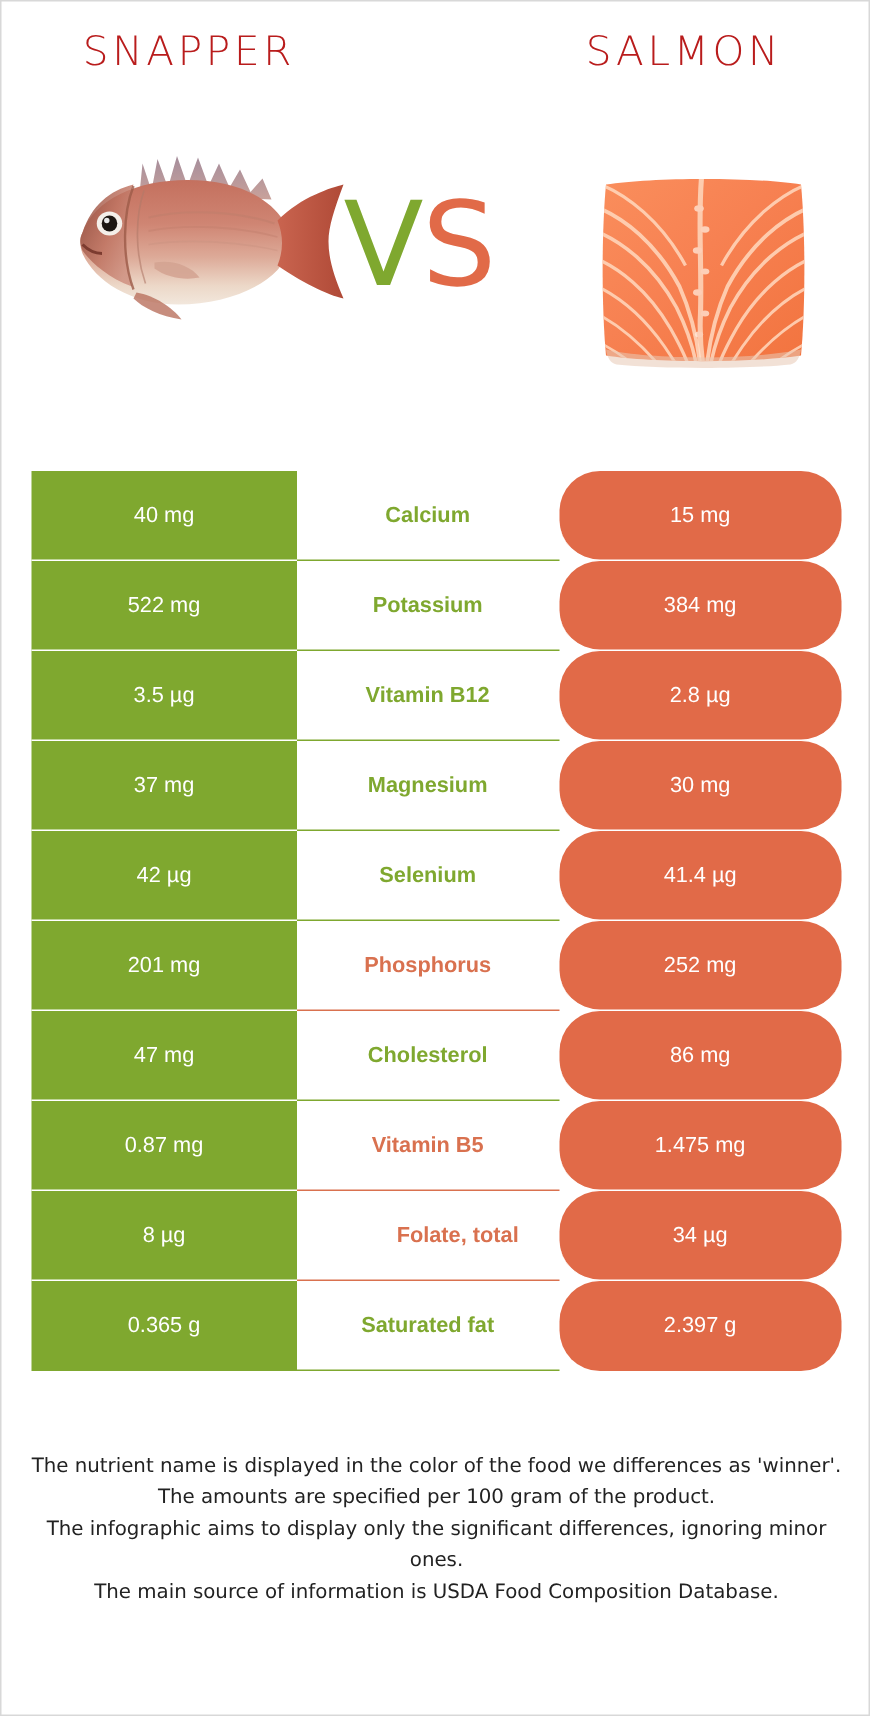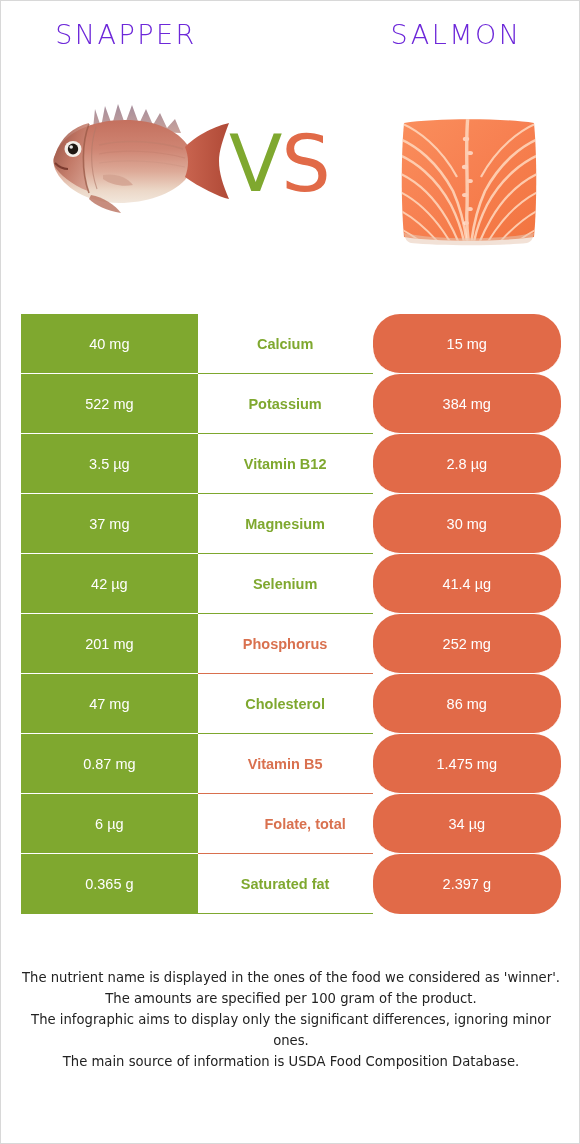--- a/index.html
+++ b/index.html
@@ -20,21 +20,21 @@
 
   
   .header{
     position:absolute;left:0;top:0;width:580px;height:290px;
   }
   .title{
     position:absolute;top:18px;
     font-size:27px;
     font-weight:300;
     letter-spacing:2.5px;
-    color:#6d28d9;
+    color:#b91c1c;
     text-transform:uppercase;
     font-family:"DejaVu Sans", sans-serif;
     white-space:nowrap;
   }
   .title.left{left:0;width:250px;text-align:center;}
   .title.right{left:330px;width:250px;text-align:center;}
 
   .vs{
     position:absolute;
     left:228px;top:124px;
@@ -286,35 +286,35 @@
         <div class="cell right">86 mg</div>
       </div>
       <div class="row">
         <div class="cell left">0.87 mg</div>
         <div class="cell mid">
           <div class="mid-inner win-salmon" style="color: rgb(217, 113, 79);">Vitamin B5</div>
         </div>
         <div class="cell right">1.475 mg</div>
       </div>
       <div class="row">
-        <div class="cell left">6 µg</div>
+        <div class="cell left">8 µg</div>
         <div class="cell mid">
           <div class="mid-inner win-salmon" style="color: rgb(217, 113, 79); padding-left: 40px;">Folate, total</div>
         </div>
         <div class="cell right">34 µg</div>
       </div>
       <div class="row">
         <div class="cell left">0.365 g</div>
         <div class="cell mid">
           <div class="mid-inner" style="color: rgb(127, 168, 47);">Saturated fat</div>
         </div>
         <div class="cell right">2.397 g</div>
       </div>
     </div>
 
   <div class="footnote">
-    <div>The nutrient name is displayed in the ones of the food we considered as 'winner'.</div>
+    <div>The nutrient name is displayed in the color of the food we differences as 'winner'.</div>
     <div>The amounts are specified per 100 gram of the product.</div>
     <div>The infographic aims to display only the significant differences, ignoring minor ones.</div>
     <div>The main source of information is USDA Food Composition Database.</div>
   </div>
 
 </div>
 
 </body></html>

